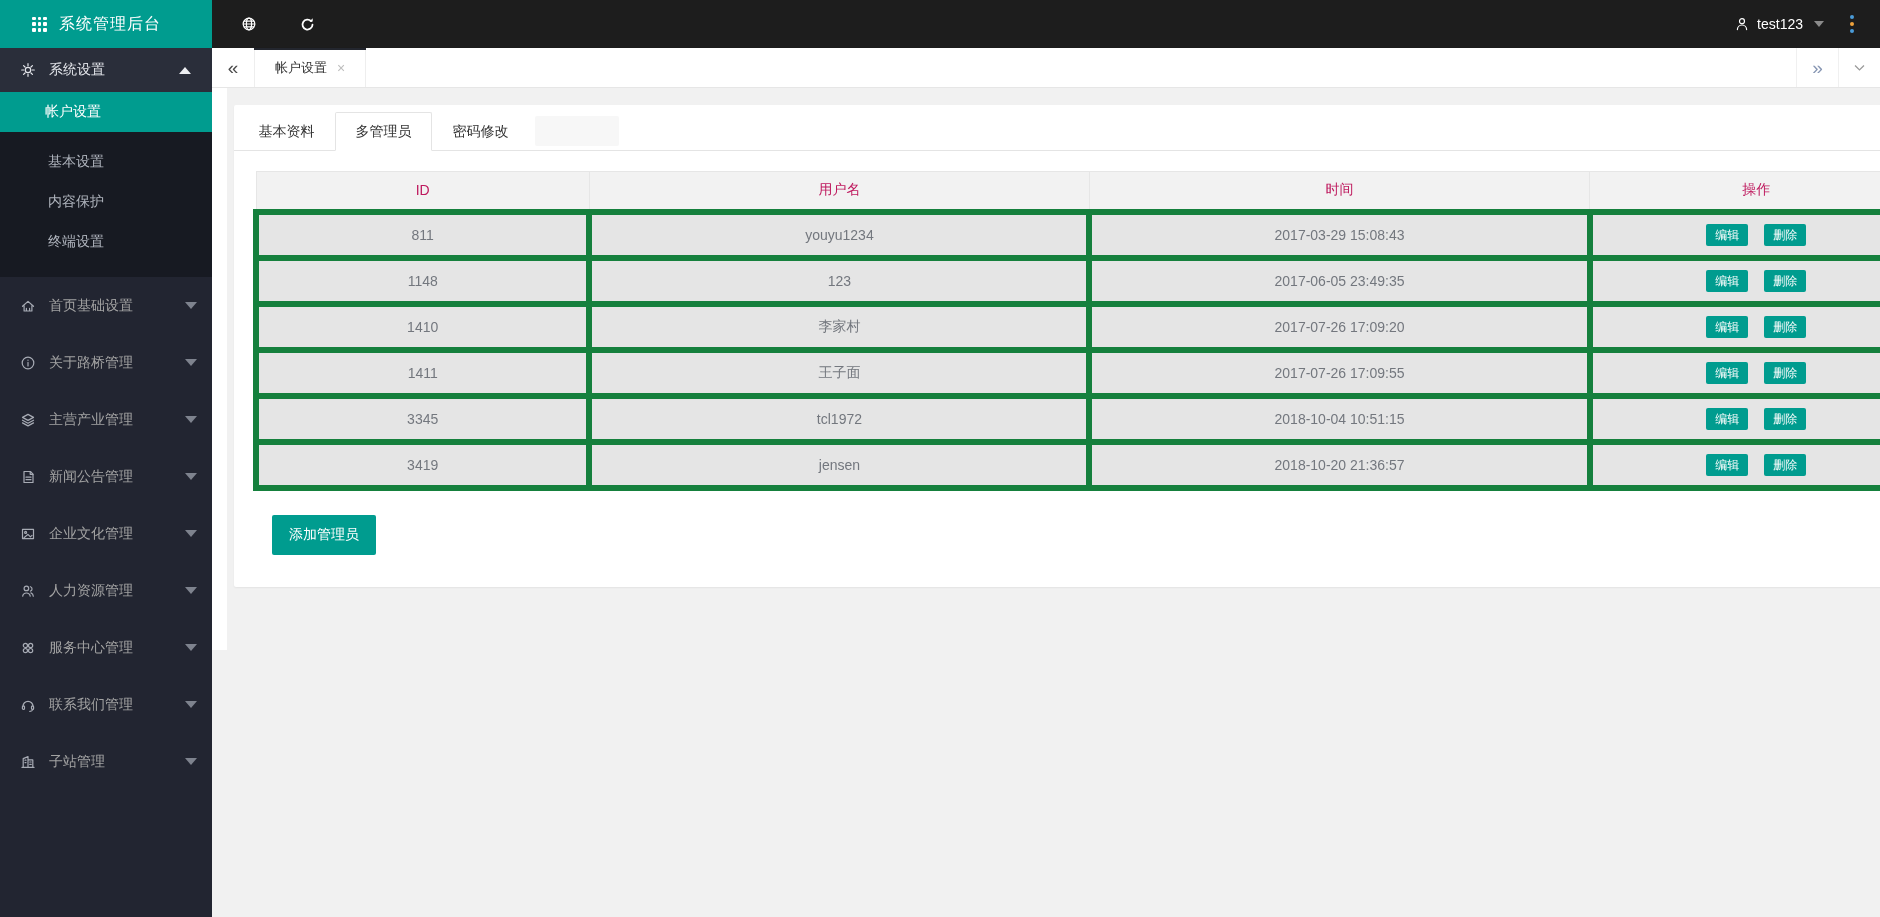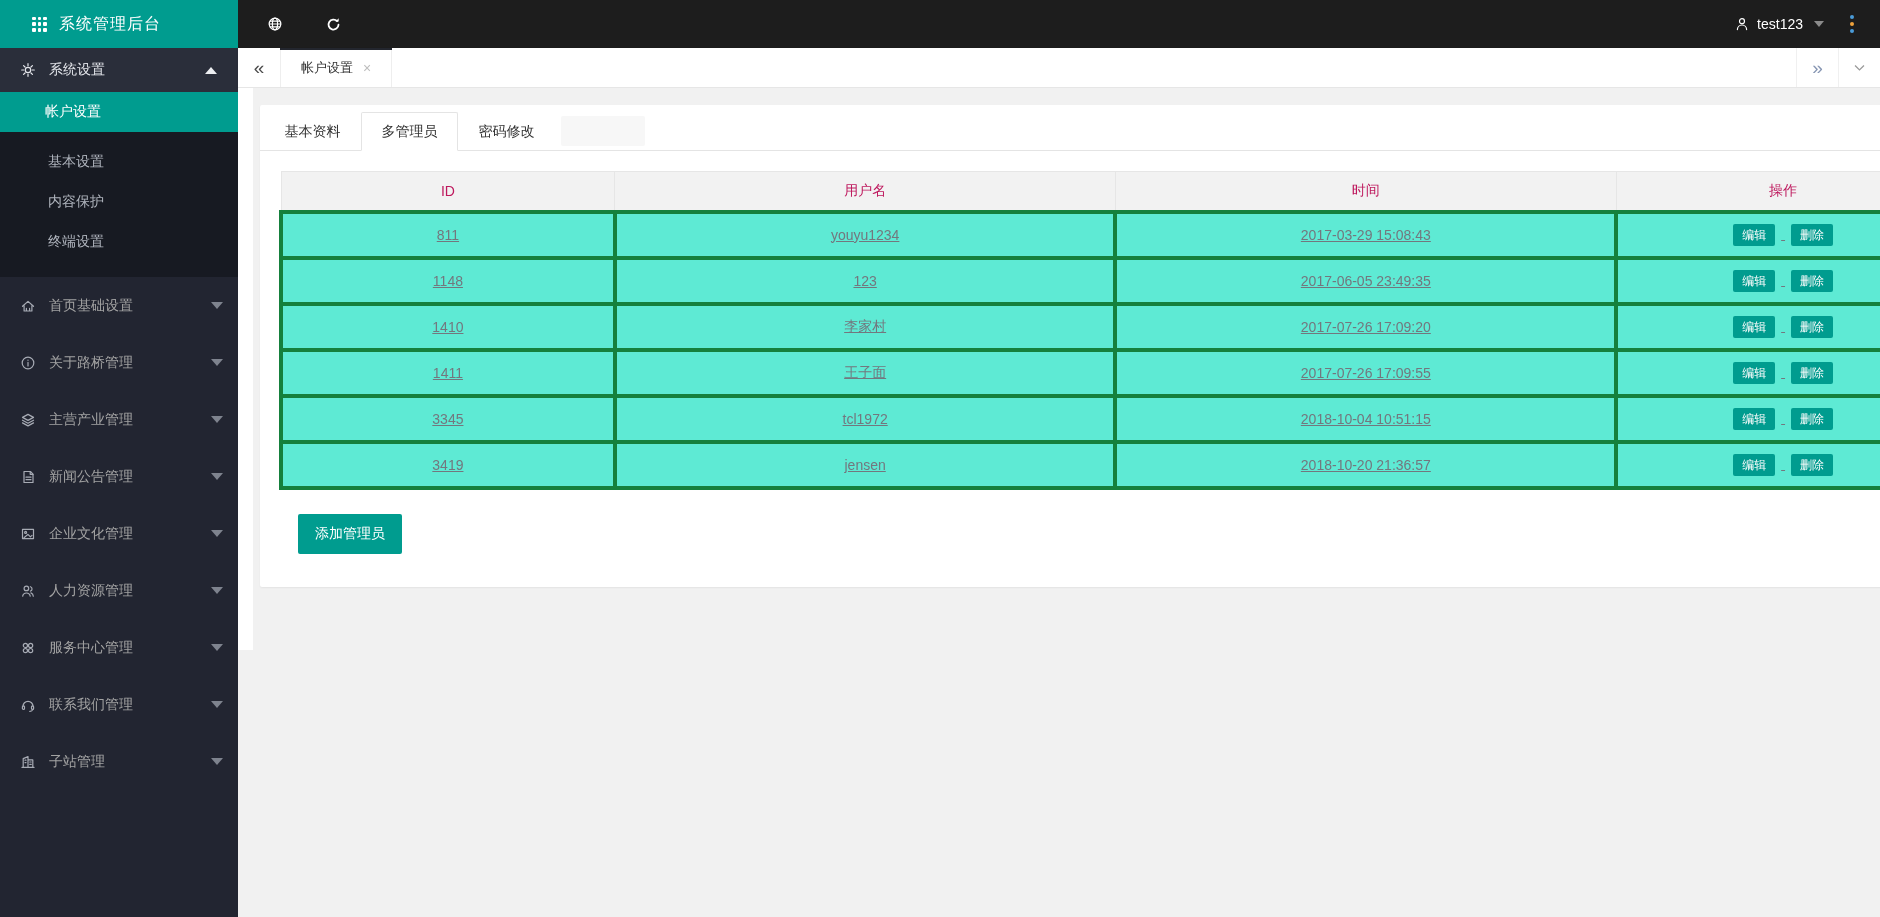--- a/index.html
+++ b/index.html
@@ -1,21 +1,21 @@
 <!DOCTYPE html>
 <html><head>
 <meta charset="utf-8">
 <style>
   * { margin:0; padding:0; box-sizing:border-box; }
   html,body { width:1880px; height:917px; overflow:hidden; }
   body { font-family:"Liberation Sans","DejaVu Sans",sans-serif; background:#f1f1f1; color:#333; }
   .app { display:flex; width:1880px; height:917px; }
 
   
-  .sidebar { width:238px; flex-shrink:0; background:#222531; height:100%; }
+  .sidebar { width:212px; flex-shrink:0; background:#222531; height:100%; }
   .logo { height:48px; background:#009c8f; color:#fff; display:flex; align-items:center; padding-left:32px; font-size:16px; letter-spacing:1px; }
   .grid-icon { width:15px; height:15px; display:grid; grid-template-columns:repeat(3,1fr); grid-template-rows:repeat(3,1fr); gap:2px; margin-right:12px; }
   .grid-icon i { background:#fff; border-radius:1px; }
   .menu-parent { height:44px; background:#2a2e3a; color:#e4e6eb; display:flex; align-items:center; padding:0 21px 0 20px; font-size:14px; cursor:pointer; }
   .menu-parent .mi { margin-right:13px; display:flex; }
   .caret-up { margin-left:auto; width:0; height:0; border-left:6px solid transparent; border-right:6px solid transparent; border-bottom:7px solid #eceef1; }
   .active-sub { height:40px; background:#009c8f; color:#fff; display:flex; align-items:center; padding-left:45px; font-size:14px; cursor:pointer; }
   .submenu { background:#171a22; padding:9px 0 16px; }
   .submenu .sub-item { height:40px; line-height:40px; padding-left:48px; color:#b0b5be; font-size:14px; cursor:pointer; }
   .menu-list .menu-item { height:57px; display:flex; align-items:center; padding:0 15px 0 20px; color:#a3a3a3; font-size:14px; cursor:pointer; }
@@ -52,21 +52,21 @@
   .card { position:absolute; left:22px; top:17px; width:1716px; height:482px; background:#fff; border-radius:2px; box-shadow:0 1px 2px rgba(0,0,0,.06); }
 
   .card-tabs { display:flex; align-items:flex-end; height:46px; border-bottom:1px solid #e4e4e4; padding-left:4px; }
   .ctab { height:39px; width:97px; display:flex; align-items:center; justify-content:center; font-size:14px; color:#333; cursor:pointer; margin-bottom:-1px; background:transparent; }
   .ctab.active { border:1px solid #e4e4e4; border-bottom:1px solid #fff; background:#fff; border-radius:2px 2px 0 0; }
   .ghost-block { width:84px; height:30px; background:#f7f7f7; border-radius:2px; align-self:center; margin-left:6px; margin-top:6px; }
 
   .table-wrap { margin:20px 24px 0 19px; }
   table { width:100%; border-collapse:collapse; table-layout:fixed; }
   th { height:40px; background:#f2f2f2; font-weight:normal; font-size:14px; color:#be185d; border:1px solid #e6e6e6; }
-  td { height:46px; text-align:center; font-size:14px; color:#73777e; border:4px solid #15803d; background:#5eead4;text-decoration:underline; }
+  td { height:46px; text-align:center; font-size:14px; color:#73777e; border:6px solid #15803d; background:#e5e5e5; }
   .btn-sm { display:inline-block; background:#009c8f; color:#fff; font-size:12px; line-height:1; padding:5px 9px; border:none; border-radius:2px; margin:0 6px; cursor:pointer; }
   .btn-add { margin:24px 0 0 19px; background:#009c8f; color:#fff; font-size:14px; padding:11px 17px; border:none; border-radius:2px; cursor:pointer; }
 
   svg { display:block; }
 </style>
 </head>
 <body>
 
 <div class="app">
 

